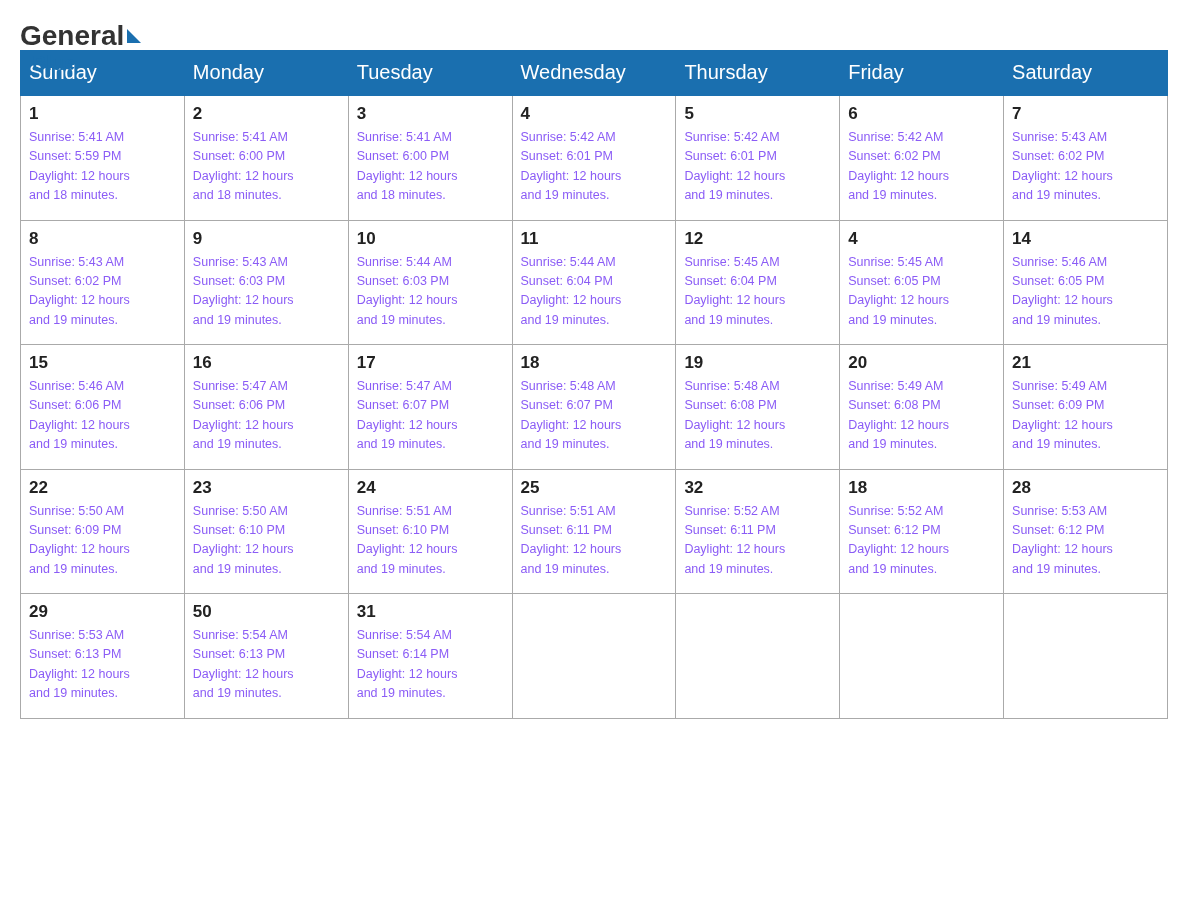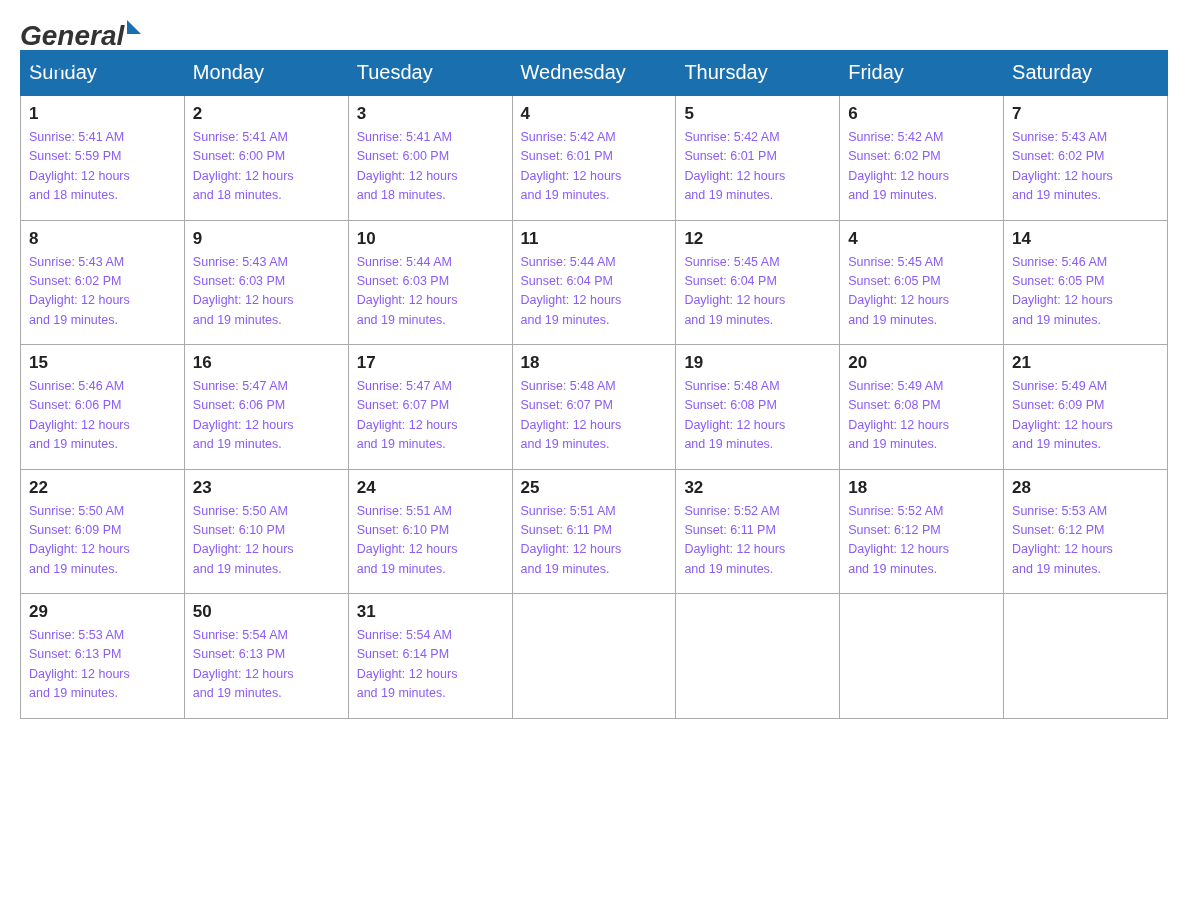--- a/index.html
+++ b/index.html
@@ -51,21 +51,21 @@
       border-left: 1px solid #aaa;
     }
     .empty-cell {
       background: #fff;
     }
   </style>
 </head>
 <body>
 
 <div style="position:absolute;top:20px;left:20px;">
-  <div style="display:flex;font-style:italic;">
+  <div style="display:flex;align-items:center;">
     <span style="font-size:28px;font-weight:bold;color:#333;">General</span>
     <span style="display:inline-block;width:0;height:0;border-left:14px solid #1a6faf;border-top:14px solid transparent;margin-left:3px;vertical-align:middle;"></span>
   </div>
   <div>
     <span style="font-size:20px;font-weight:bold;color:#1a6faf;padding-left:4px;margin-left:8px;">Blue</span>
   </div>
 </div>
 
 <table style="margin-top:30px;">
   <thead>

